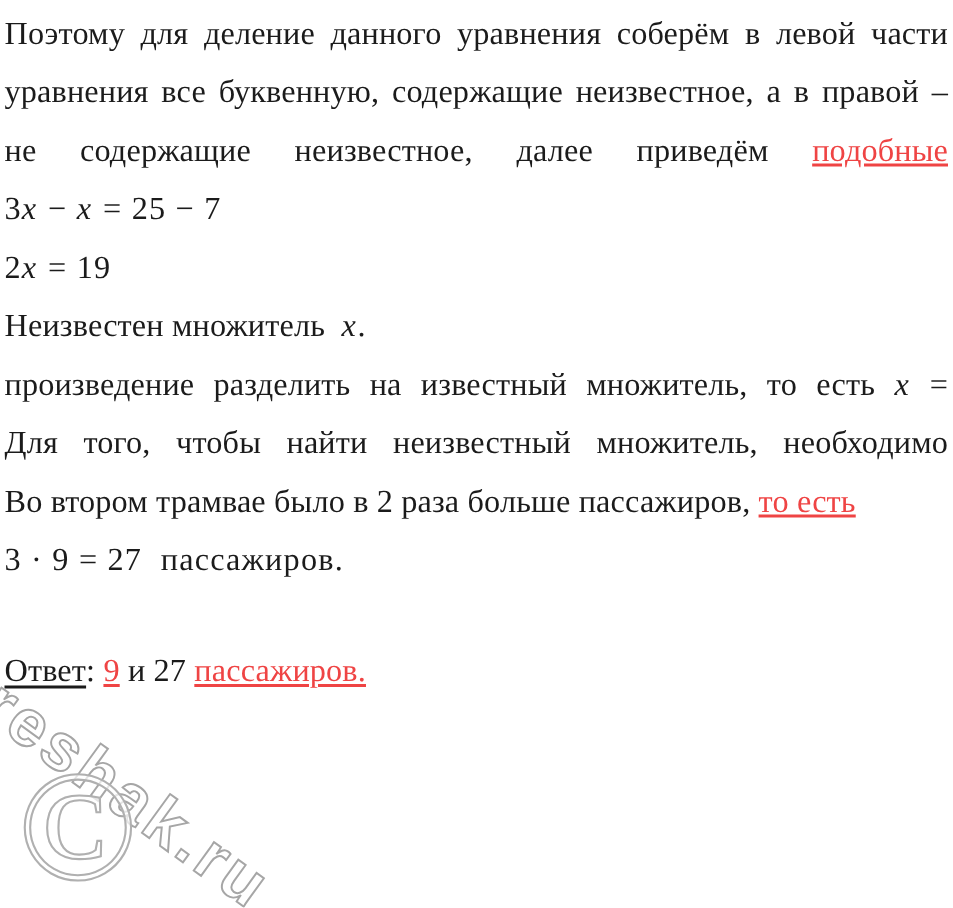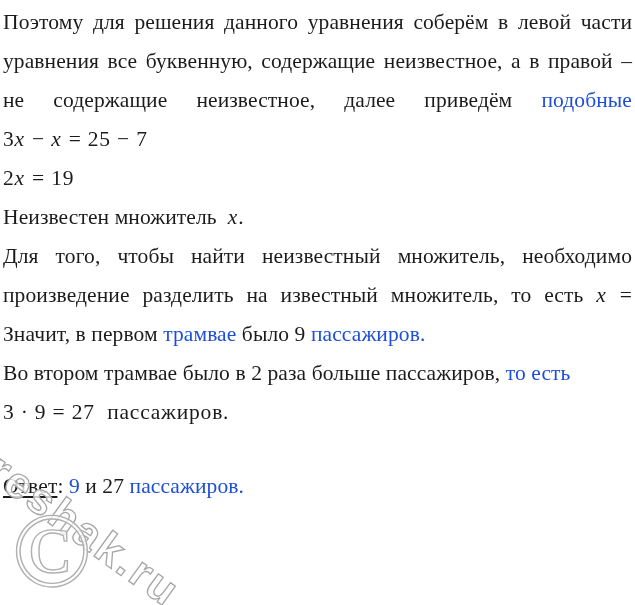--- a/index.html
+++ b/index.html
@@ -30,21 +30,21 @@
   .line.jf {
     text-align: justify;
     text-align-last: justify;
   }
   .line.eq {
     letter-spacing: 0.8px;
   }
   .line.answer {
     margin-top: 35px;
   }
-  .muted { color: #1d4ed8; }
+  .muted { color: #ef4444; text-decoration: underline; }
   .it {
     font-style: italic;
     padding-right: 1px;
   }
   .ul {
     text-decoration: underline;
     text-underline-offset: 3px;
   }
   .watermark {
     position: absolute;
@@ -74,29 +74,28 @@
     font-size: 105px;
     line-height: 1;
     color: rgba(255, 255, 255, 0.70);
     -webkit-text-stroke: 1.4px #b0b0b0;
   }
 </style>
 </head>
 <body>
 
 <main class="doc">
-    <div class="line jf"><span>Поэтому для решения данного уравнения соберём в левой части</span></div>
+    <div class="line jf"><span>Поэтому для деление данного уравнения соберём в левой части</span></div>
     <div class="line jf"><span>уравнения все буквенную, содержащие неизвестное, а в правой –</span></div>
     <div class="line jf"><span>не содержащие неизвестное, далее приведём </span><span class="muted">подобные</span></div>
     <div class="line eq"><span>3</span><span class="it">x</span><span> − </span><span class="it">x</span><span> = 25 − 7</span></div>
     <div class="line eq"><span>2</span><span class="it">x</span><span> = 19</span></div>
     <div class="line"><span>Неизвестен множитель &nbsp;</span><span class="it">x</span><span>.</span></div>
+    <div class="line jf"><span>произведение разделить на известный множитель, то есть </span><span class="it">x</span><span> =</span></div>
     <div class="line jf"><span>Для того, чтобы найти неизвестный множитель, необходимо</span></div>
-    <div class="line jf"><span>произведение разделить на известный множитель, то есть </span><span class="it">x</span><span> =</span></div>
-    <div class="line"><span>Значит, в первом </span><span class="muted">трамвае</span><span> было 9 </span><span class="muted">пассажиров.</span></div>
     <div class="line"><span>Во втором трамвае было в 2 раза больше пассажиров, </span><span class="muted">то есть</span></div>
     <div class="line eq"><span>3 · 9 = 27 &nbsp;пассажиров.</span></div>
     <div class="line answer"><span class="ul">Ответ</span><span>: </span><span class="muted">9</span><span> и 27 </span><span class="muted">пассажиров.</span></div>
   </main>
 
 <div class="watermark">
   <span class="wm-text">reshak.ru</span>
   <span class="wm-copy">©</span>
 </div>
 

